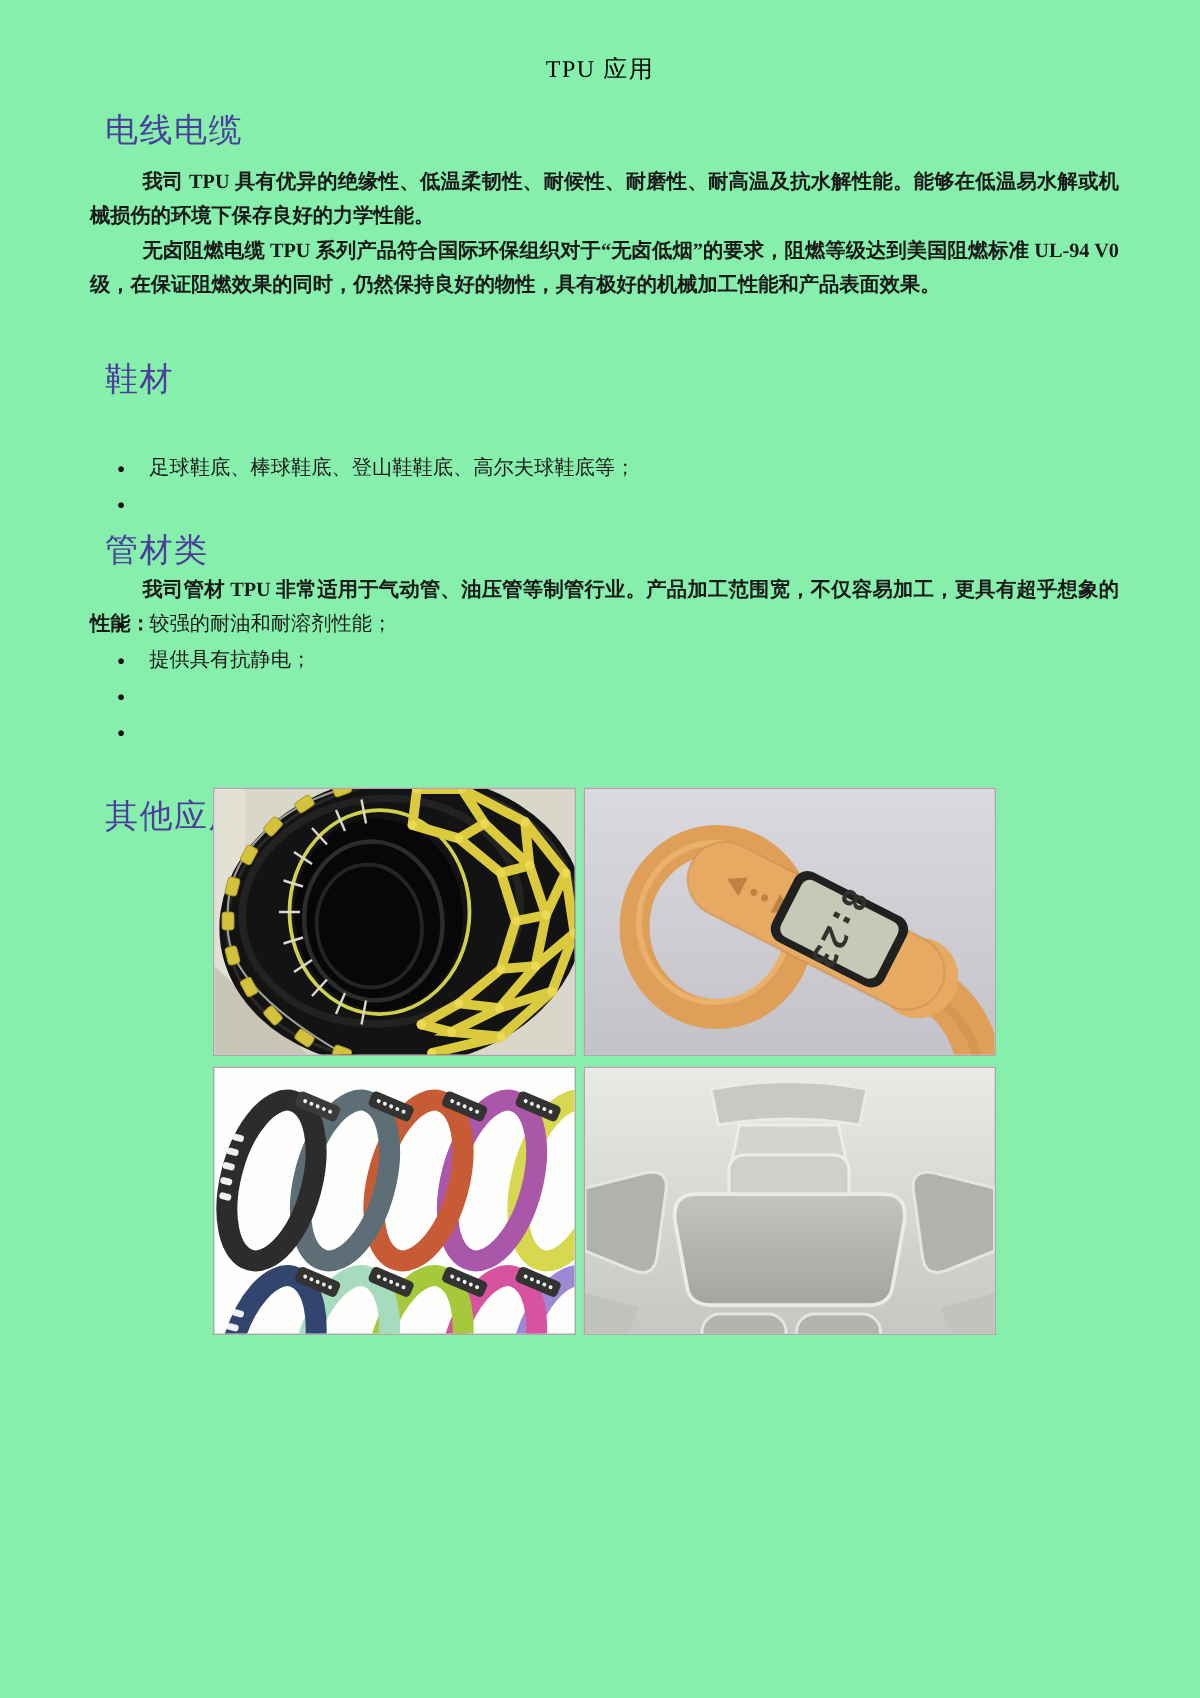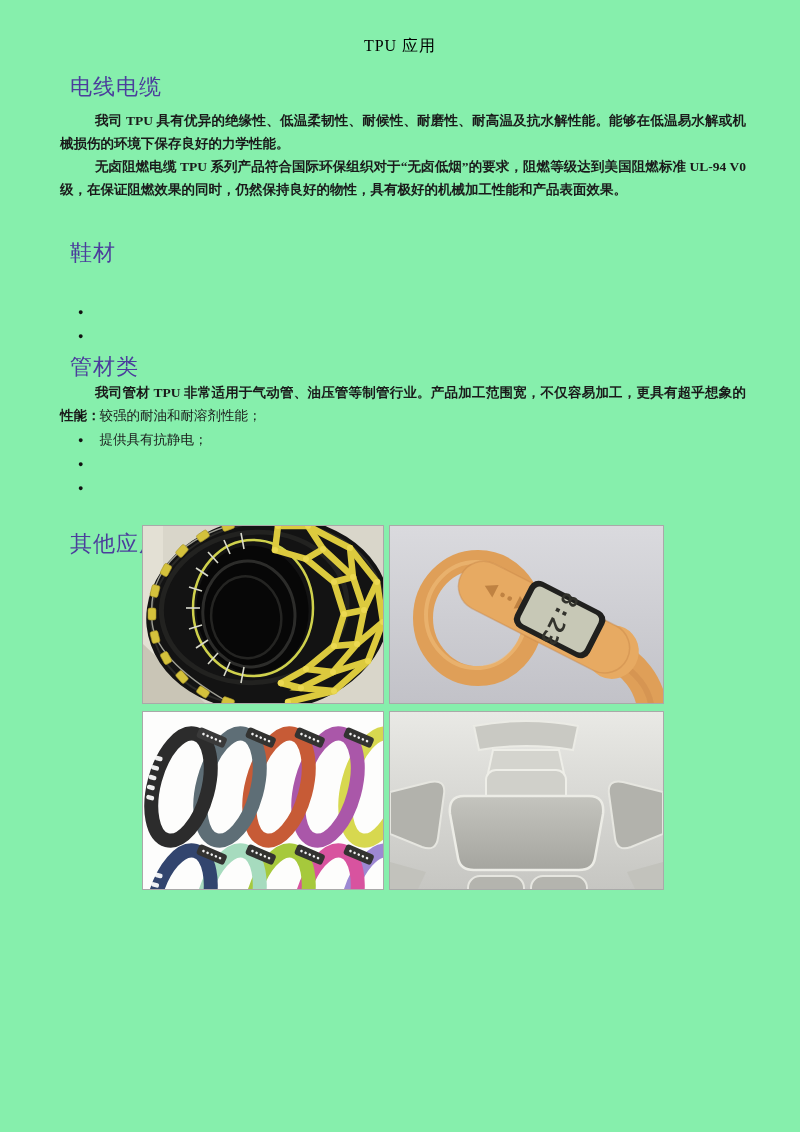--- a/index.html
+++ b/index.html
@@ -29,20 +29,21 @@
   <div class="doc-title">TPU 应用</div>
 
   <div class="heading" style="top:72px;">电线电缆</div>
   <div class="para" style="top:109px;">我司 TPU 具有优异的绝缘性、低温柔韧性、耐候性、耐磨性、耐高温及抗水解性能。能够在低温易水解或机械损伤的环境下保存良好的力学性能。</div>
   <div class="para" style="top:155px;">无卤阻燃电缆 TPU 系列产品符合国际环保组织对于“无卤低烟”的要求，阻燃等级达到美国阻燃标准 UL-94 V0 级，在保证阻燃效果的同时，仍然保持良好的物性，具有极好的机械加工性能和产品表面效果。</div>
 
   <div class="heading" style="top:218px;margin-top:20px;">鞋材</div>
   <div class="bullets" style="top:300px;">
     <div class="bullet-item">
       <span class="bullet-dot">●</span>
+      <span>足球鞋底、棒球鞋底、登山鞋鞋底、高尔夫球鞋底等；</span>
     </div>
     <div class="bullet-item">
       <span class="bullet-dot">●</span>
     </div>
   </div>
 
   <div class="heading" style="top:352px;">管材类</div>
   <div class="para" style="top:381px;">我司管材 TPU 非常适用于气动管、油压管等制管行业。产品加工范围宽，不仅容易加工，更具有超乎想象的性能：</div>
   <div class="bullets" style="top:404px;">
     <div class="bullet-item">

